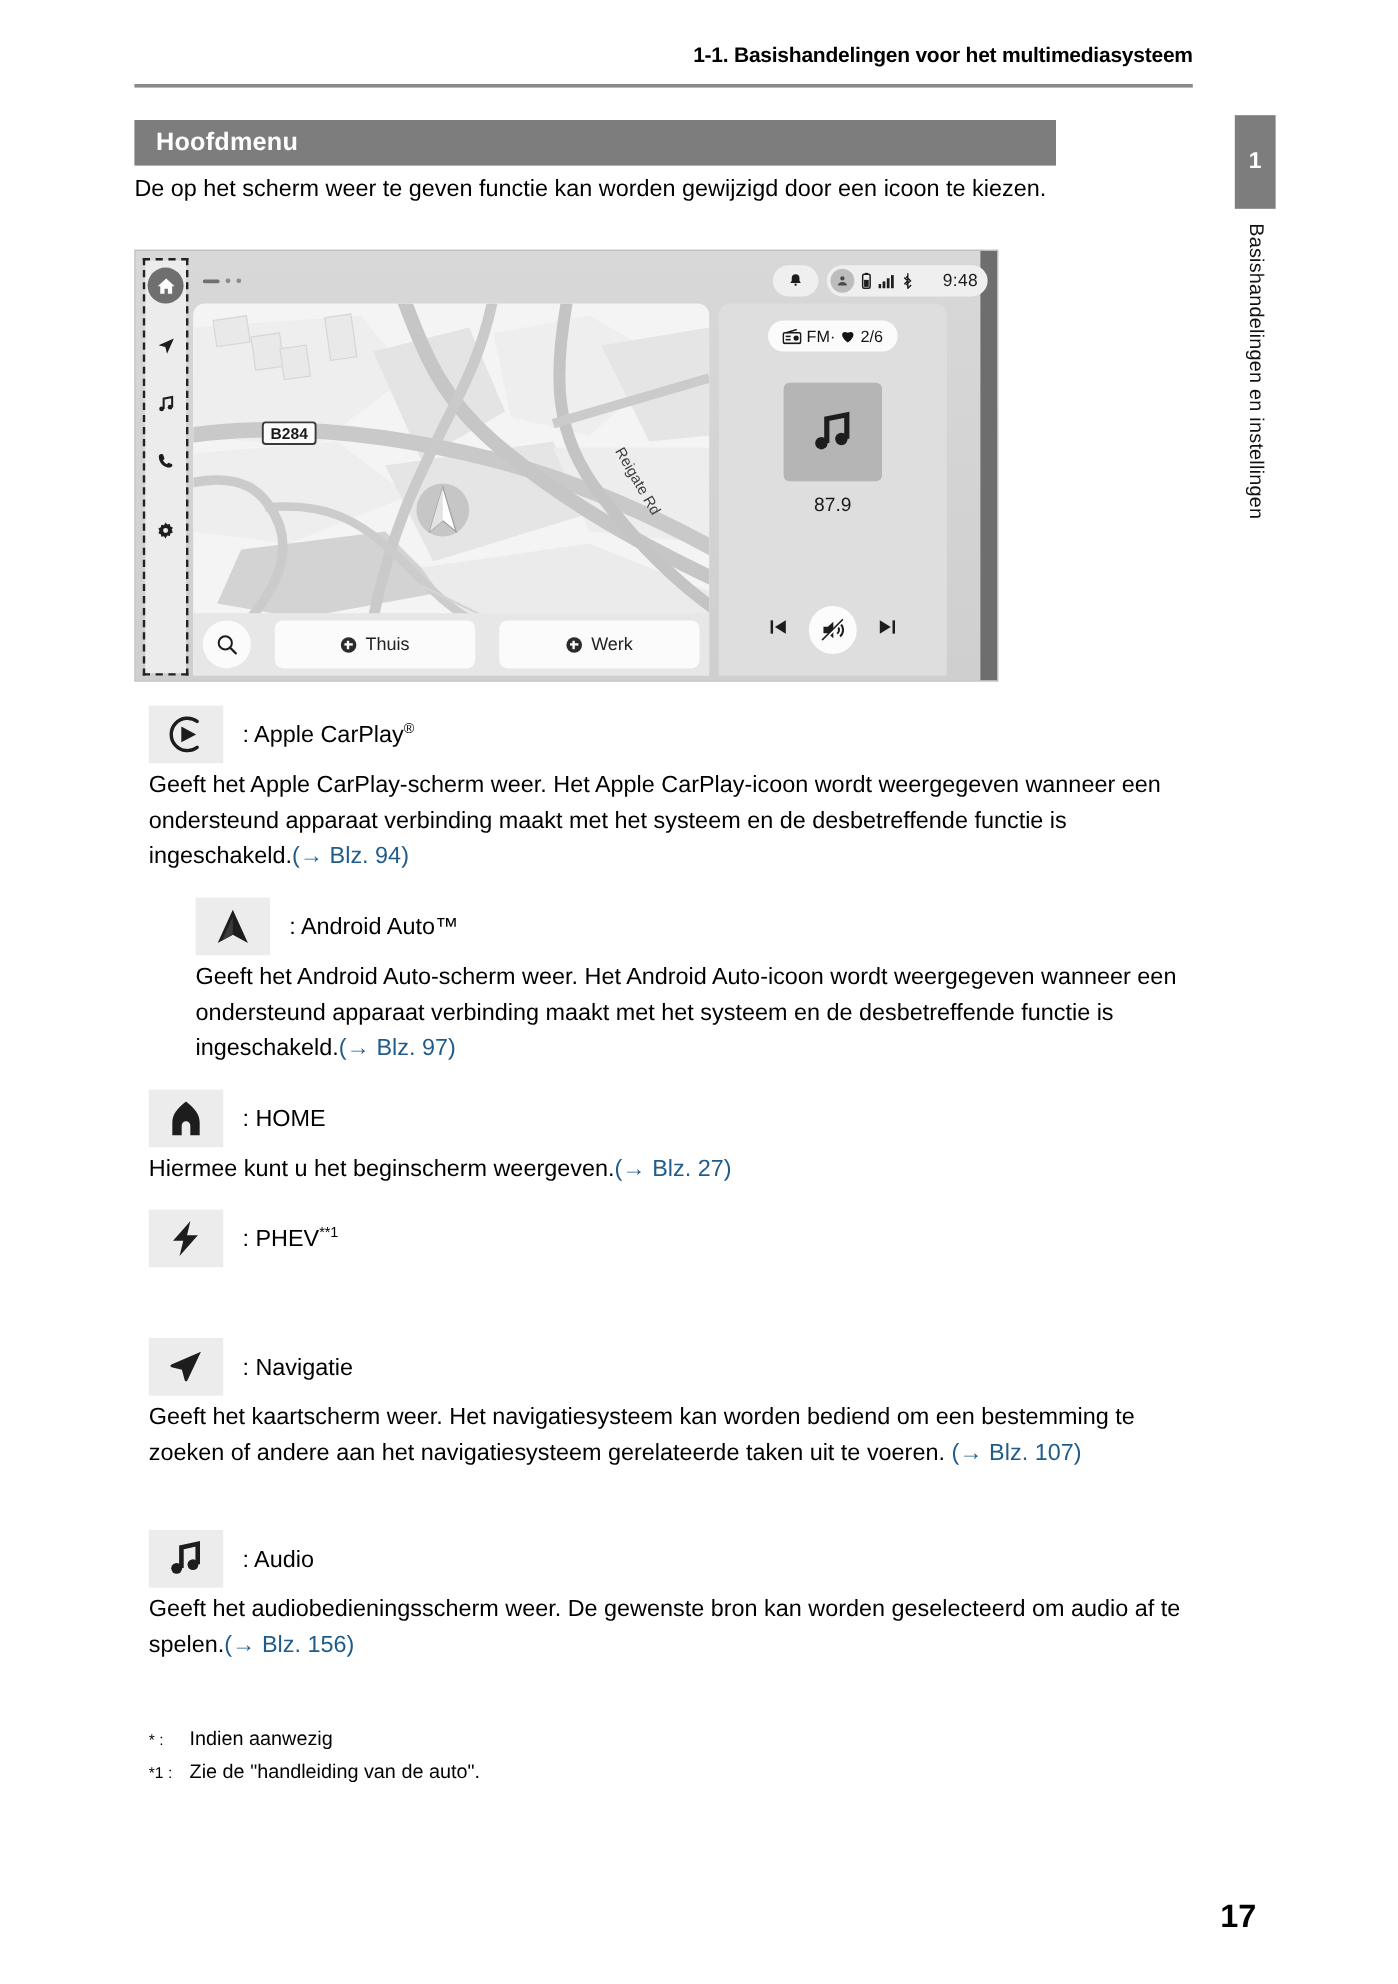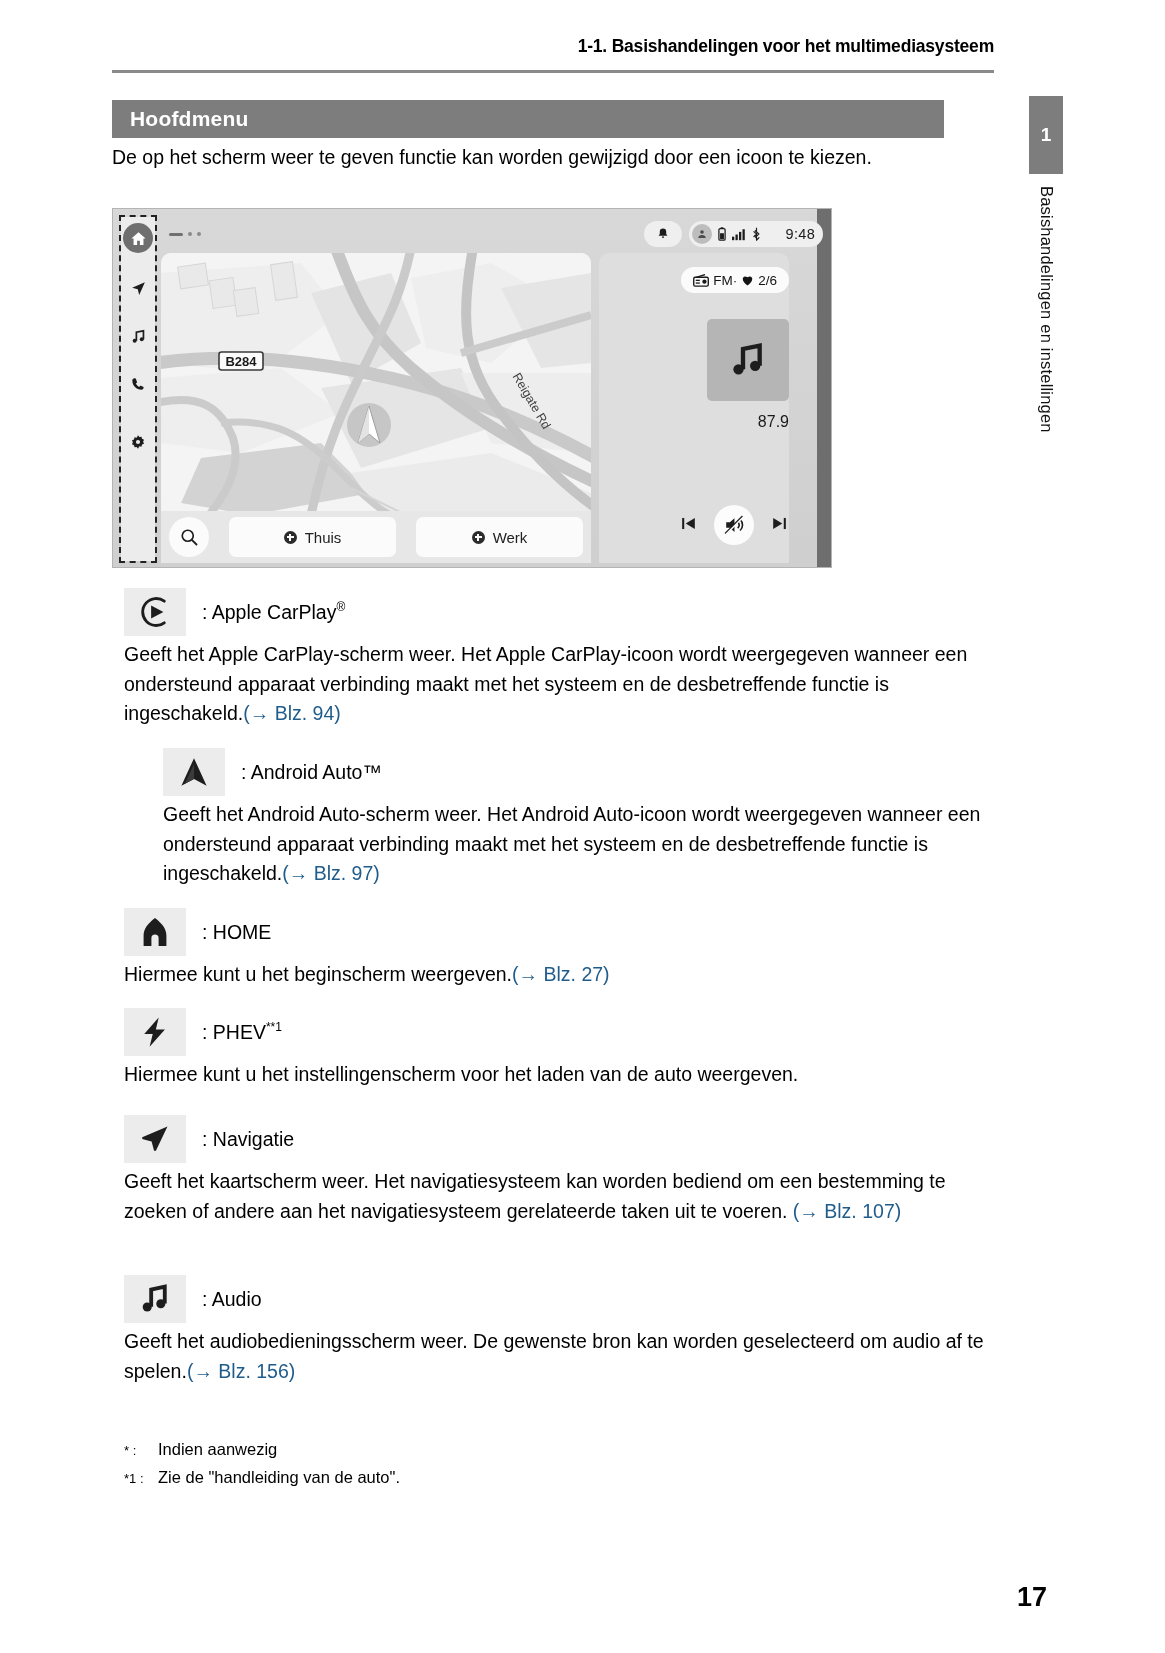--- a/index.html
+++ b/index.html
@@ -51,21 +51,21 @@
     writing-mode: vertical-rl;
     font-size: 16.5px;
     letter-spacing: 0.2px;
     white-space: nowrap;
     color: #111;
   }
 
   
   .section-bar {
     position: absolute;
-    left: 112px; top: 100px; width: 832px; height: 38px;
+    left: 112px; top: 100px; width: 768px; height: 38px;
     background: #7d7d7d;
     display: flex; align-items: center;
   }
   .section-bar-title {
     color: #ffffff;
     font-size: 21px;
     font-weight: bold;
     padding-left: 18px;
     letter-spacing: 0.2px;
   }
@@ -189,21 +189,21 @@
   .plus-icon::before { left: 3px; right: 3px; top: 5.5px; height: 2px; }
   .plus-icon::after { top: 3px; bottom: 3px; left: 5.5px; width: 2px; }
 
   
   .media-panel {
     position: absolute;
     left: 486px; top: 44px; width: 190px; height: 310px;
     background: #dedede;
     border-radius: 10px 10px 0 0;
     z-index: 3;
-    display: flex; flex-direction: column; align-items: flex-end;
+    display: flex; flex-direction: column; align-items: center;
   }
   .fm-pill {
     margin-top: 14px;
     height: 26px; border-radius: 14px; background: #fbfbfb;
     display: flex; align-items: center; gap: 4px;
     padding: 0 12px;
     font-size: 13.5px; color: #141414;
   }
   .album-art {
     margin-top: 26px;
@@ -532,23 +532,20 @@
     <div class="icon-box">
       <svg width="34" height="34" viewBox="0 0 24 24">
         <polygon points="14.6,1.8 4.4,13.4 10.4,13.4 8.2,22.4 19,10.2 12.6,10.2" fill="#1d1d1d"></polygon>
       </svg>
     </div>
     <div class="entry-name">
       <span>:</span>
       <span>PHEV</span><span class="sup">**1</span>
     </div>
   </div>
-  <div class="entry-body">
-    <span>Hiermee kunt u het instellingenscherm voor het laden van de auto weergeven.</span><span class="ref"></span>
-  </div>
 </div>
 
 <div class="entry" style="top:1115px;">
   <div class="entry-head">
     <div class="icon-box">
       <svg width="34" height="34" viewBox="0 0 24 24">
         <path d="M20.8 3.2 L3.4 10.6 C2.6 11, 2.7 12, 3.6 12.2 l6 1.6 l1.6 6 c.2.9 1.2 1 1.6.2 Z" fill="#1d1d1d"></path>
       </svg>
     </div>
     <div class="entry-name">

